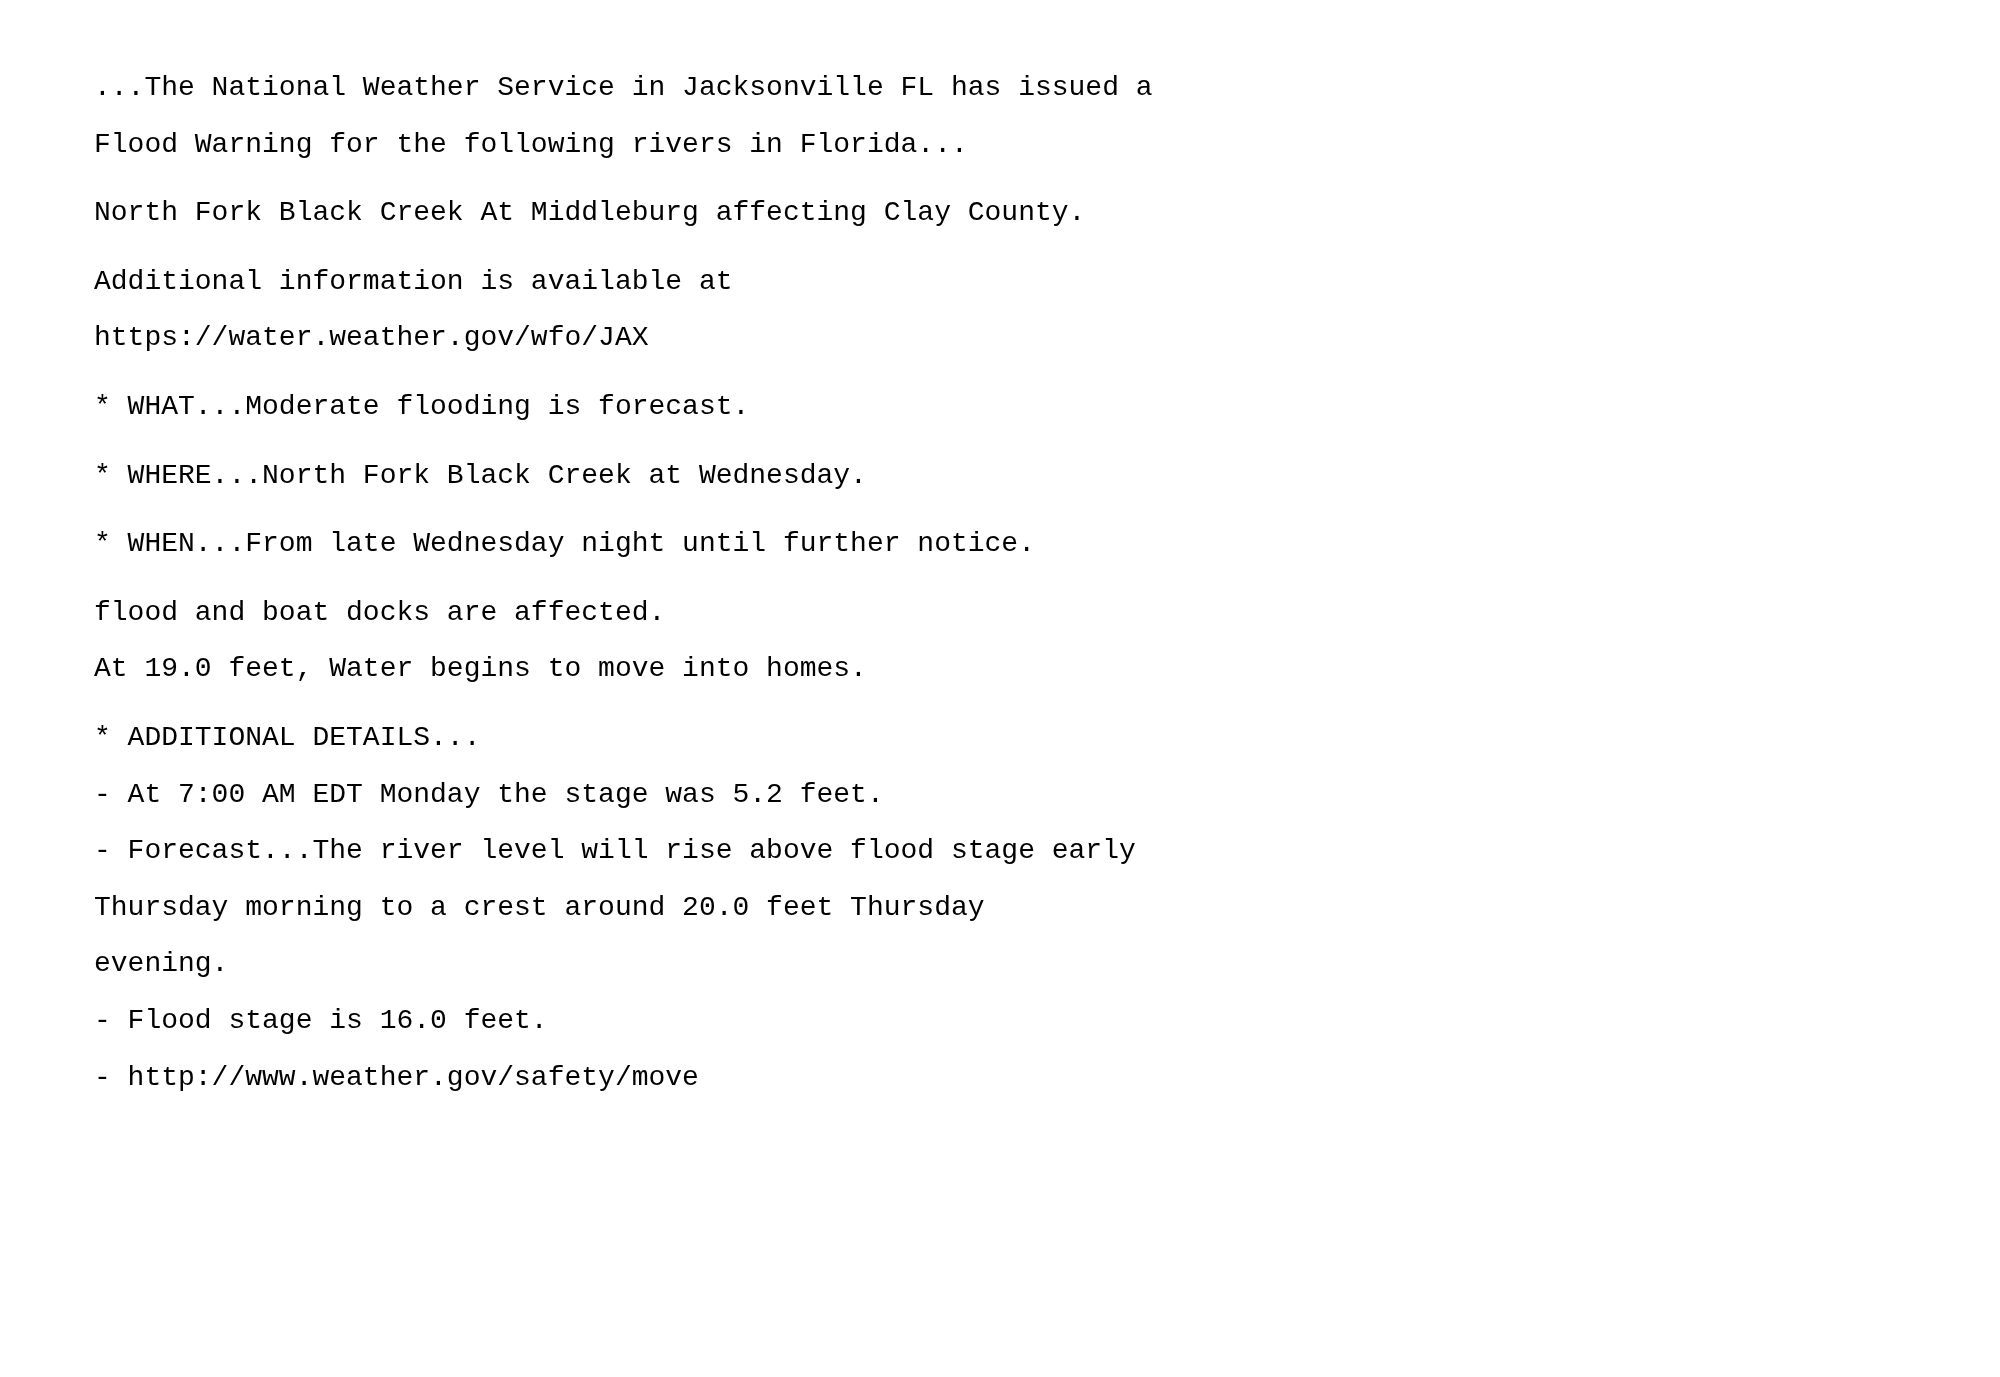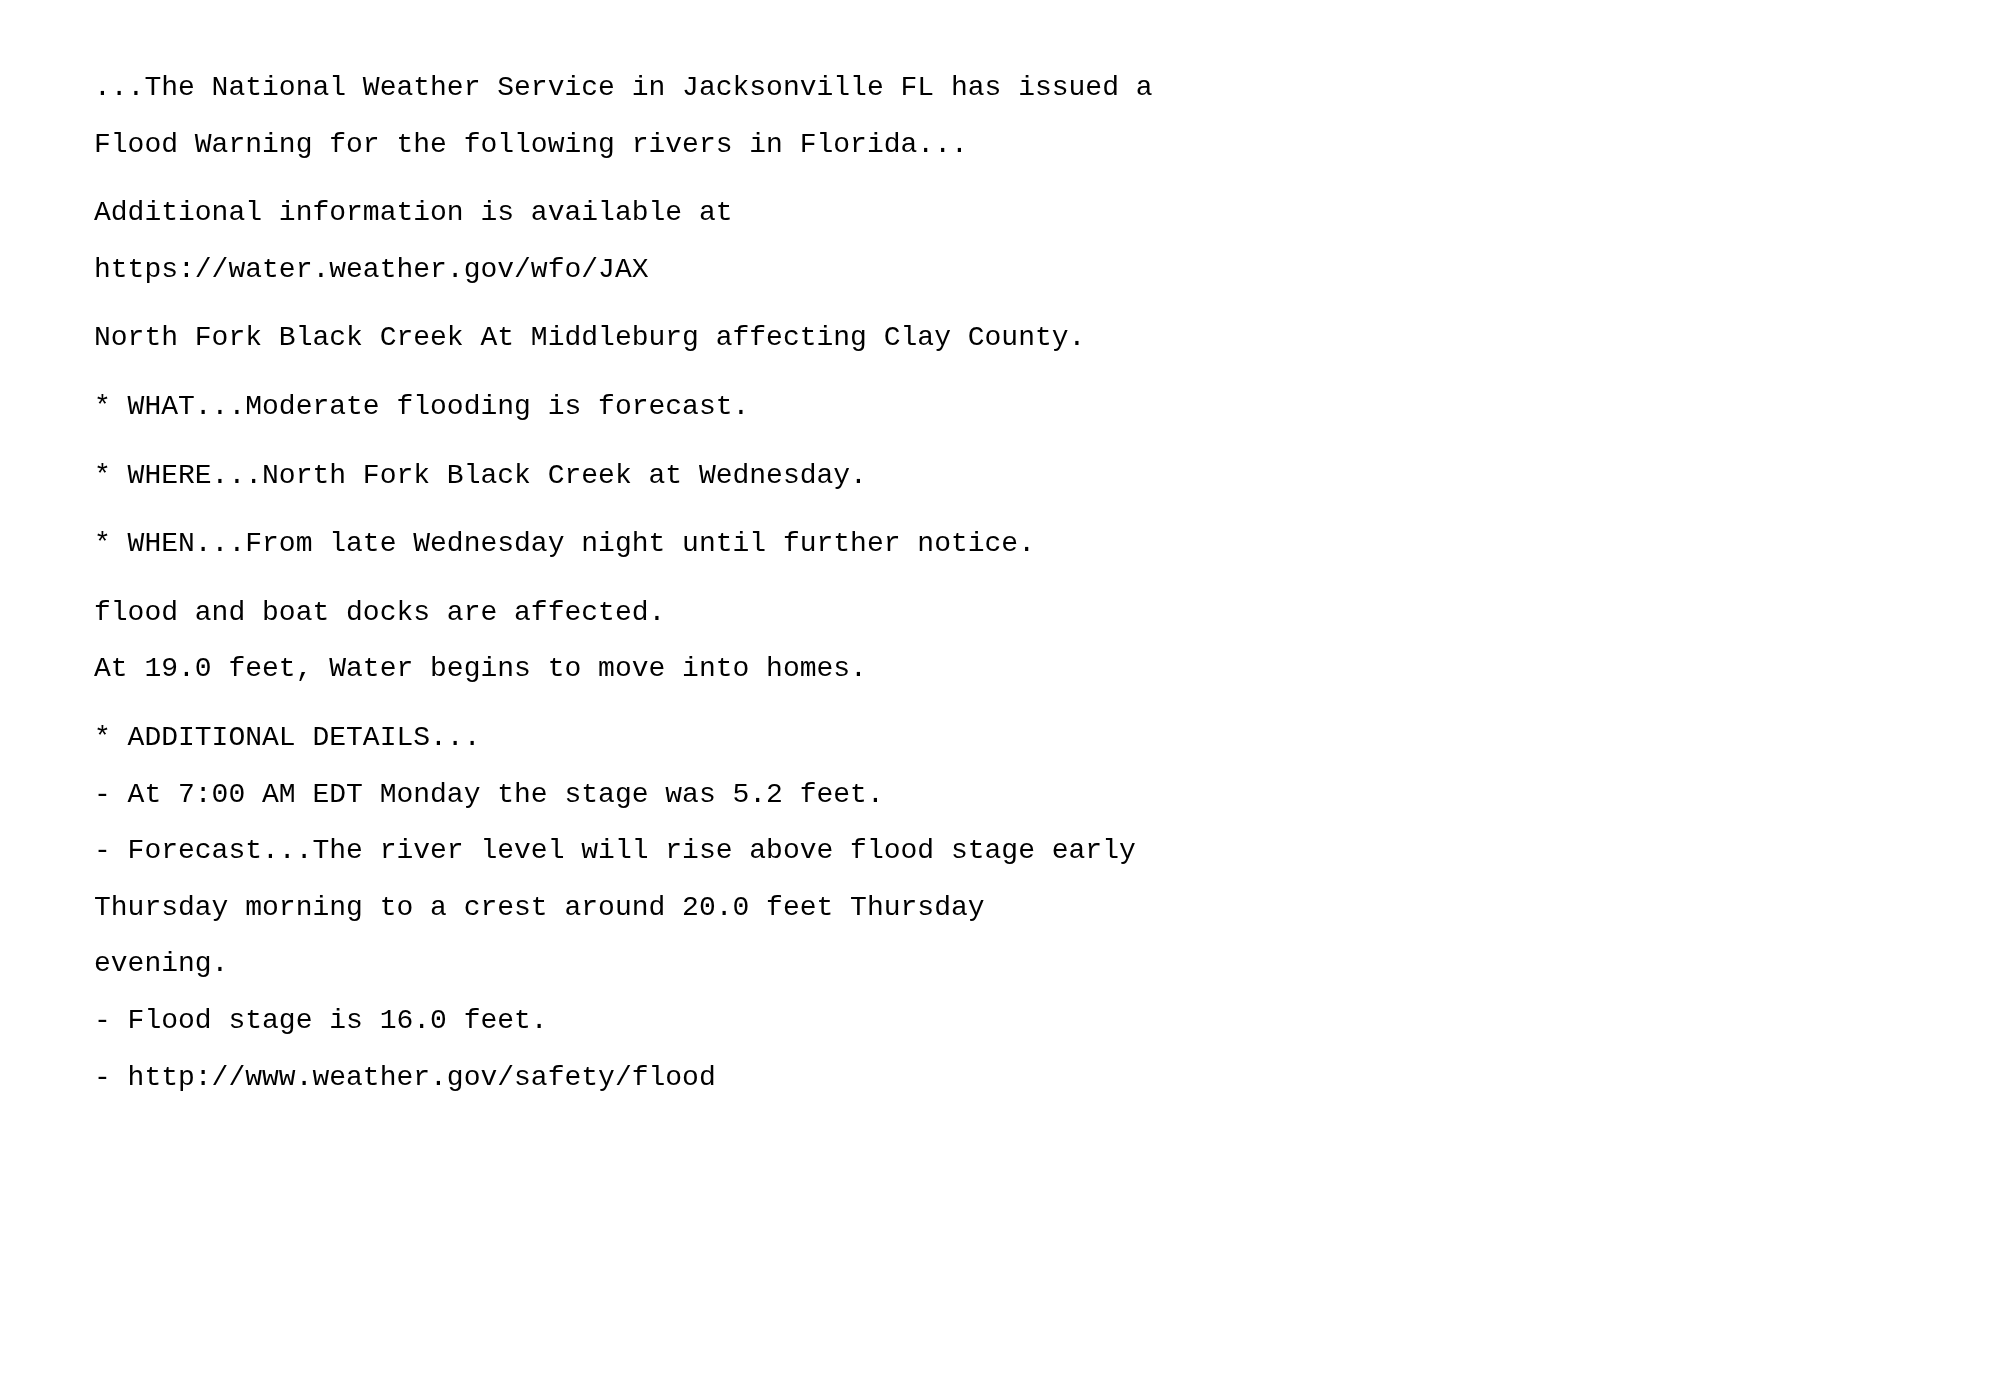--- a/index.html
+++ b/index.html
@@ -37,26 +37,26 @@
 <body>
 
 <div class="content-block">
 
   <div class="paragraph">
     <span class="line">...The National Weather Service in Jacksonville FL has issued a</span>
     <span class="line">Flood Warning for the following rivers in Florida...</span>
   </div>
 
   <div class="paragraph">
-    <span class="line">Additional information is available at</span>
-    <span class="line">https://water.weather.gov/wfo/JAX</span>
+    <span class="line">North Fork Black Creek At Middleburg affecting Clay County.</span>
   </div>
 
   <div class="paragraph">
-    <span class="line">North Fork Black Creek At Middleburg affecting Clay County.</span>
+    <span class="line">Additional information is available at</span>
+    <span class="line">https://water.weather.gov/wfo/JAX</span>
   </div>
 
   <div class="paragraph">
     <span class="line">* WHAT...Moderate flooding is forecast.</span>
   </div>
 
   <div class="paragraph">
     <span class="line">* WHERE...North Fork Black Creek at Wednesday.</span>
   </div>
 
@@ -69,16 +69,16 @@
     <span class="line">At 19.0 feet, Water begins to move into homes.</span>
   </div>
 
   <div class="paragraph">
     <span class="line">* ADDITIONAL DETAILS...</span>
     <span class="line">- At 7:00 AM EDT Monday the stage was 5.2 feet.</span>
     <span class="line">- Forecast...The river level will rise above flood stage early</span>
     <span class="line">Thursday morning to a crest around 20.0 feet Thursday</span>
     <span class="line">evening.</span>
     <span class="line">- Flood stage is 16.0 feet.</span>
-    <span class="line">- http://www.weather.gov/safety/flood</span>
+    <span class="line">- http://www.weather.gov/safety/move</span>
   </div>
 
 </div>
 
 </body></html>

